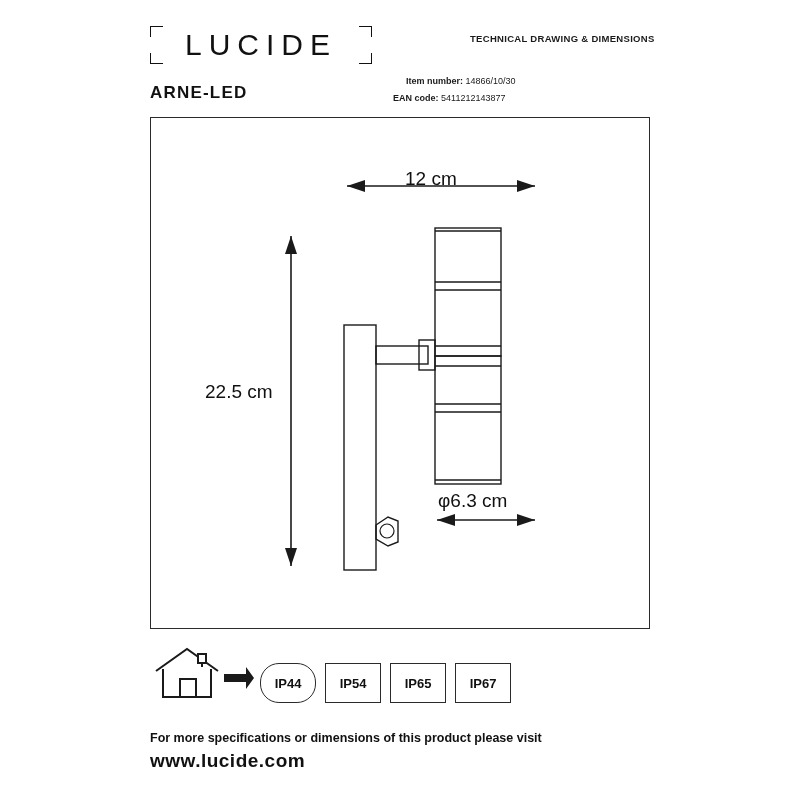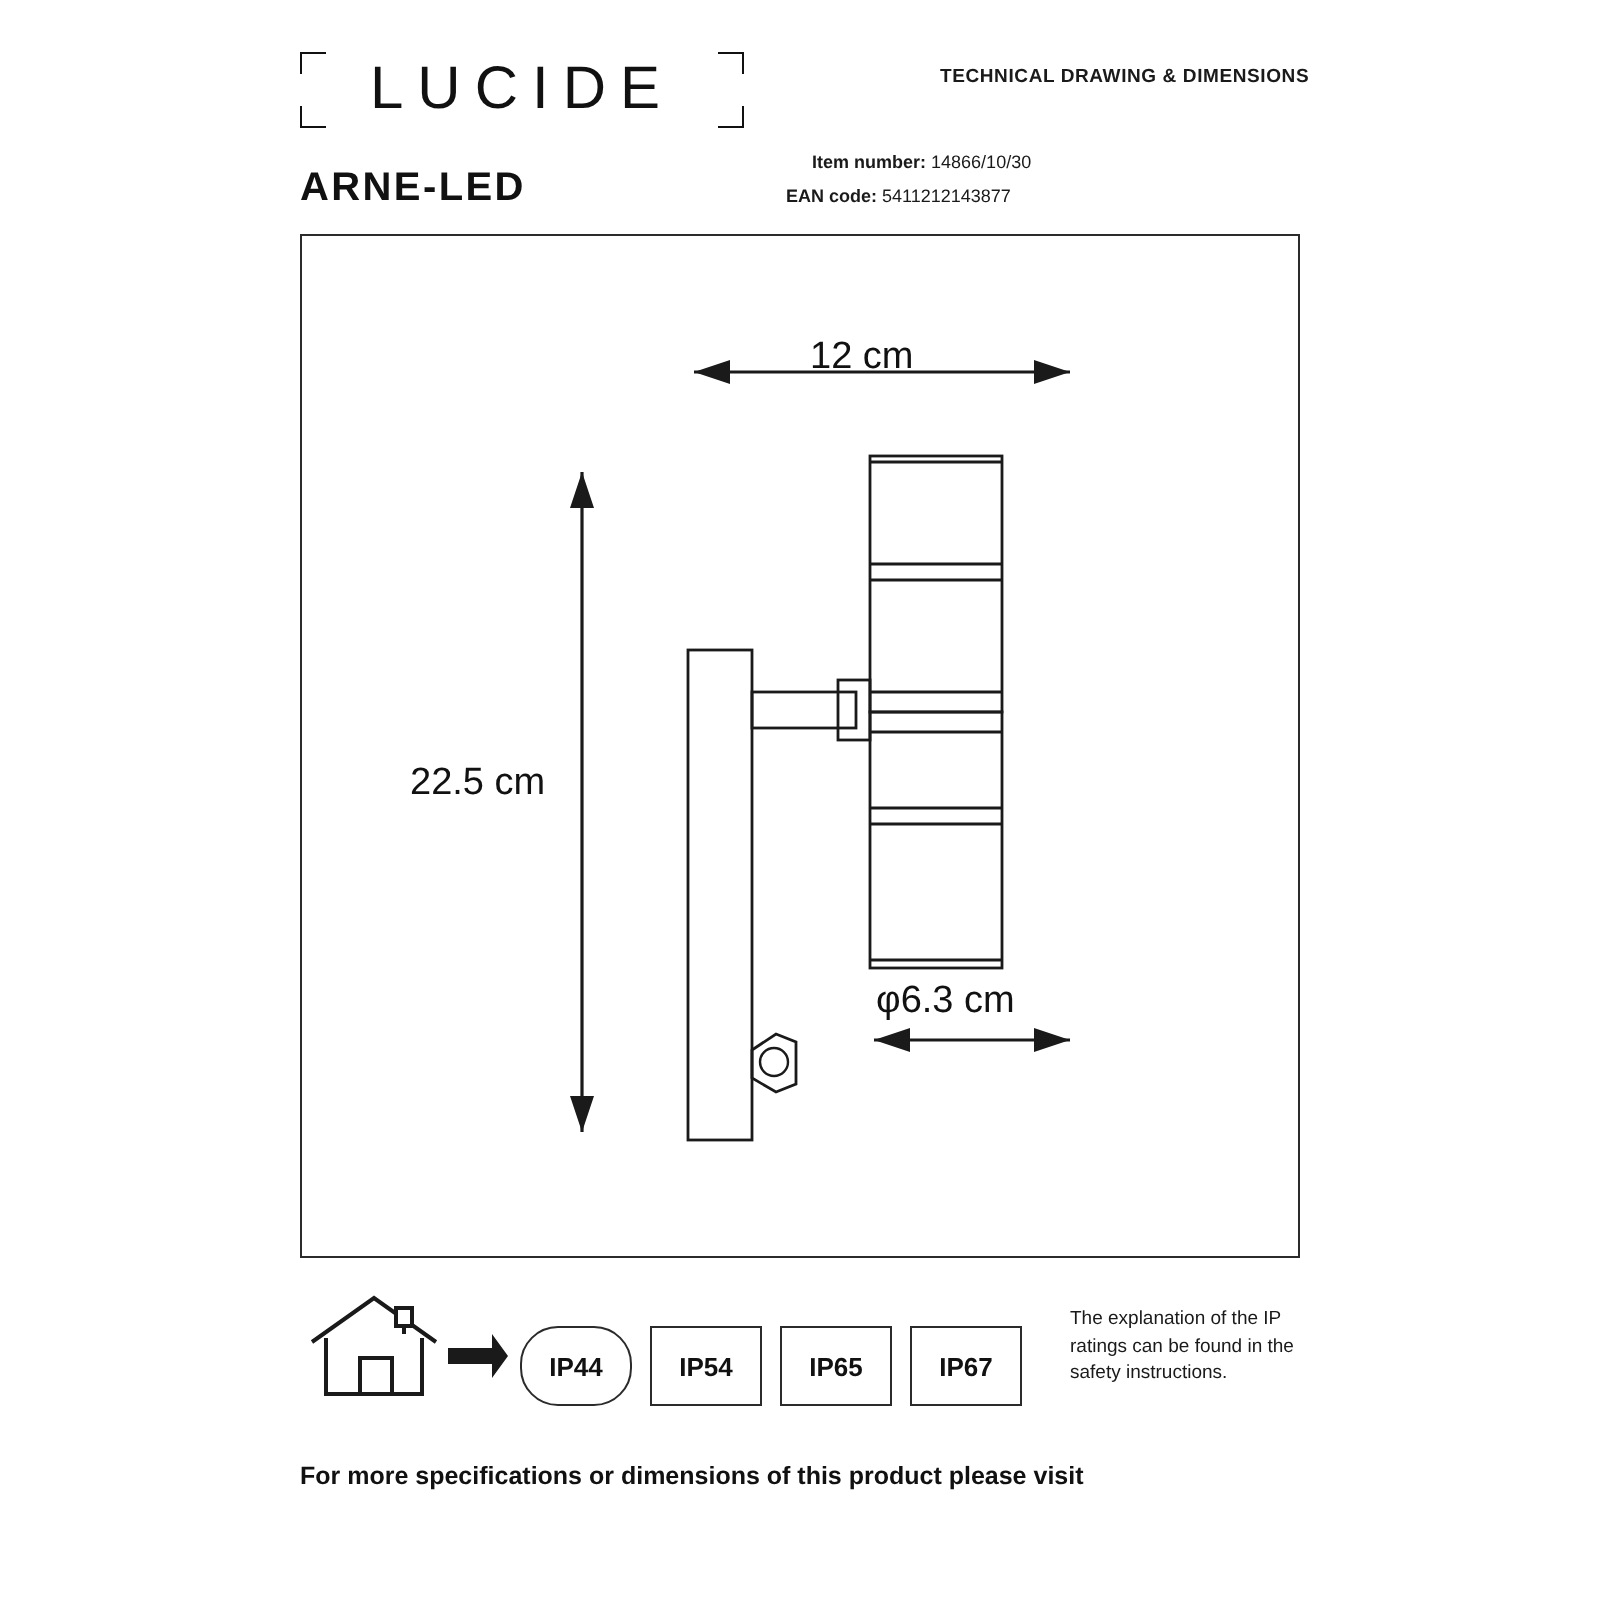--- a/index.html
+++ b/index.html
@@ -60,21 +60,21 @@
     font-size: 9.5px;
     font-weight: bold;
     letter-spacing: 0.3px;
     color: #1a1a1a;
   }
 
   .product-name {
     position: absolute;
     left: 150px;
     top: 83px;
-    font-size: 20px;
+    font-size: 17px;
     font-weight: bold;
     letter-spacing: 1.2px;
     color: #111;
   }
 
   .item-number {
     position: absolute;
     left: 393px;
     top: 76px;
     font-size: 9px;
@@ -263,17 +263,17 @@
       </g>
       <polygon points="74,29 96,29 96,22 104,33 96,44 96,37 74,37" fill="#1a1a1a"></polygon>
     </svg>
   </div>
 
   <div class="ip-box ip-0">IP44</div>
   <div class="ip-box ip-1">IP54</div>
   <div class="ip-box ip-2">IP65</div>
   <div class="ip-box ip-3">IP67</div>
 
-  <div class="ip-note">The explanation of the IP ratings can be found in the safety instructions.</div>
 
   <div class="footer-line">For more specifications or dimensions of this product please visit</div>
+  <div class="footer-url">www.lucide.com</div>
 
 </div>
 
 </body></html>

